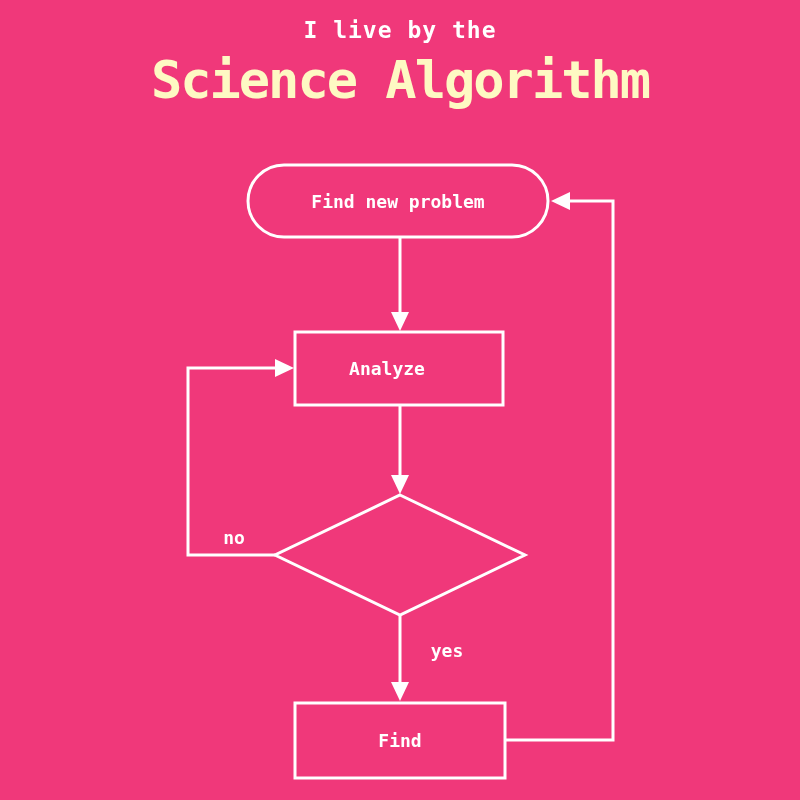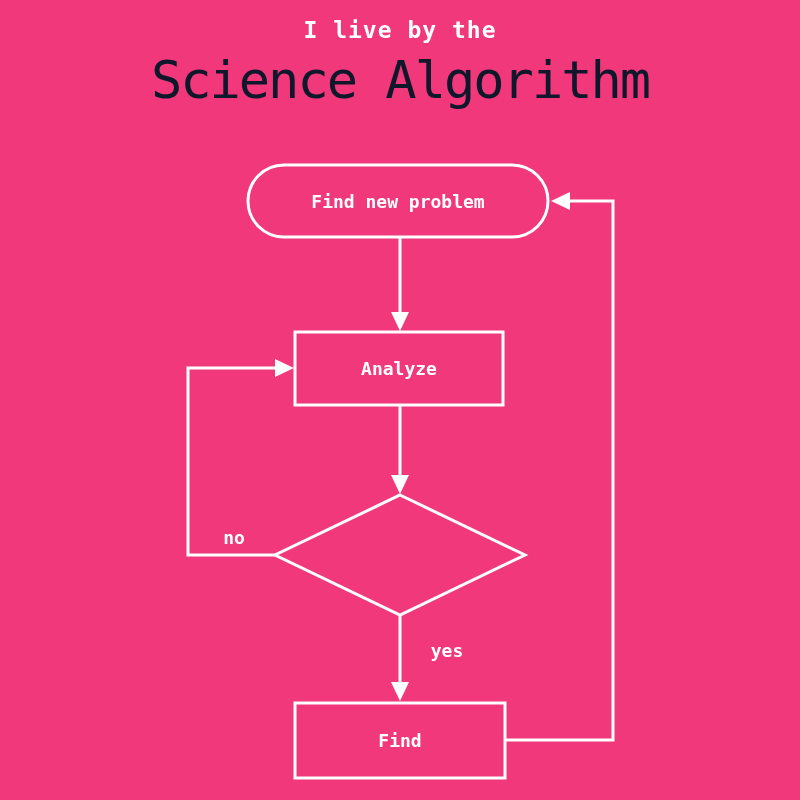--- a/index.html
+++ b/index.html
@@ -13,21 +13,21 @@
 
   .subtitle {
     position: absolute; top: 17px; left: 0; width: 100%;
     text-align: center;
     color: #FFFFFF; font-size: 23px; font-weight: bold;
     letter-spacing: 1px;
   }
   .title {
     position: absolute; top: 50px; left: 0; width: 100%;
     text-align: center;
-    color: #0f172a; font-size: 52px; font-weight: normal;
+    color: #fef9c3; font-size: 52px; font-weight: bold;
     letter-spacing: -2px;
   }
 
   svg.flow { position: absolute; left: 0; top: 0; }
   .stroke { fill: none; stroke: #FFFFFF; stroke-width: 3; }
   .arrowhead { fill: #FFFFFF; stroke: none; }
 
   .node-label, .edge-label {
     position: absolute;
     transform: translate(-50%, -50%);
@@ -68,21 +68,21 @@
 
     <line class="stroke" x1="400" y1="615" x2="400" y2="684"></line>
     <polygon class="arrowhead" points="400,701 391,682 409,682"></polygon>
 
     <polyline class="stroke" points="505,740 613,740 613,201 567,201"></polyline>
     <polygon class="arrowhead" points="551,201 570,192 570,210"></polygon>
   </svg>
 
   <div class="node-label" style="left:398px; top:202px;">Find new problem</div>
 
-  <div class="node-label" style="left:399px; top:369px;">Analyze</div>
+  <div class="node-label" style="left:387px; top:369px;">Analyze</div>
 
   <div class="node-label" style="left:400px; top:555px;">
   </div>
 
   <div class="node-label" style="left:400px; top:741px;">Find</div>
 
   <div class="edge-label" style="left:234px; top:538px;">no</div>
 
   <div class="edge-label" style="left:447px; top:651px;">yes</div>
 

